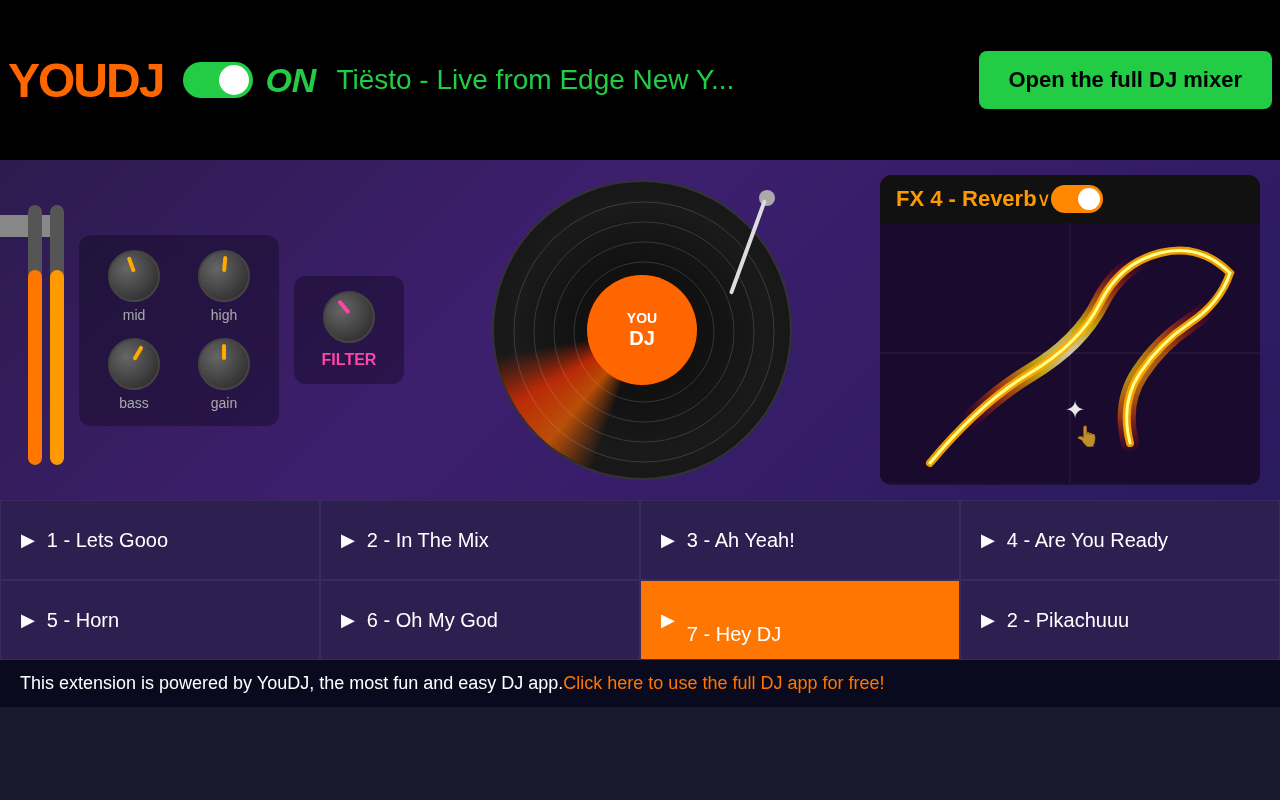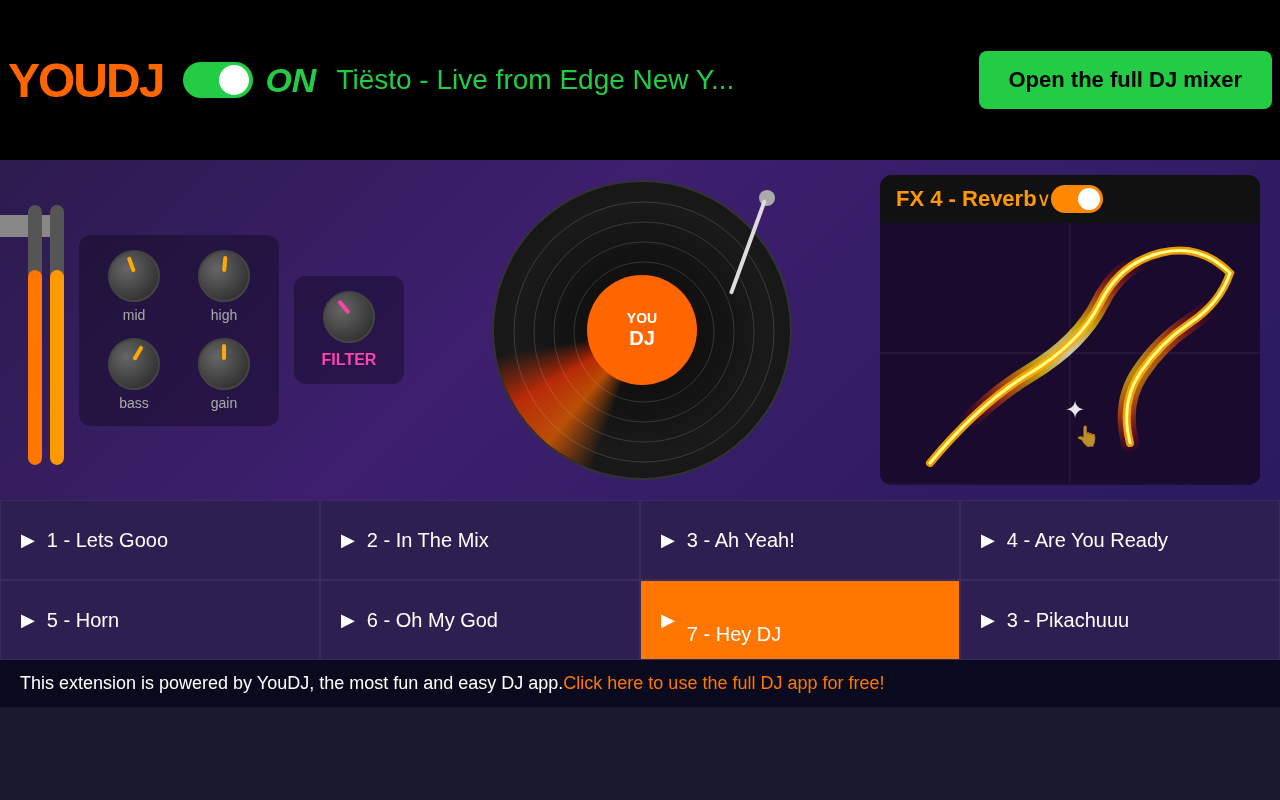--- a/index.html
+++ b/index.html
@@ -533,21 +533,21 @@
     <div class="track-item">
       <span class="track-play-icon">▶</span>
       <span class="track-name">6 - Oh My God</span>
     </div>
     <div class="track-item active">
       <span class="track-play-icon">▶</span>
       <span class="track-name">7 - Hey DJ</span>
     </div>
     <div class="track-item">
       <span class="track-play-icon">▶</span>
-      <span class="track-name">3 - Pikachuuu</span>
+      <span class="track-name">2 - Pikachuuu</span>
     </div>
   </div>
 </div>
 
 <div id="footer">
   <span>This extension is powered by YouDJ, the most fun and easy DJ app. </span>
   <span id="footer-link">Click here to use the full DJ app for free!</span>
 </div>
 
 </body></html>

